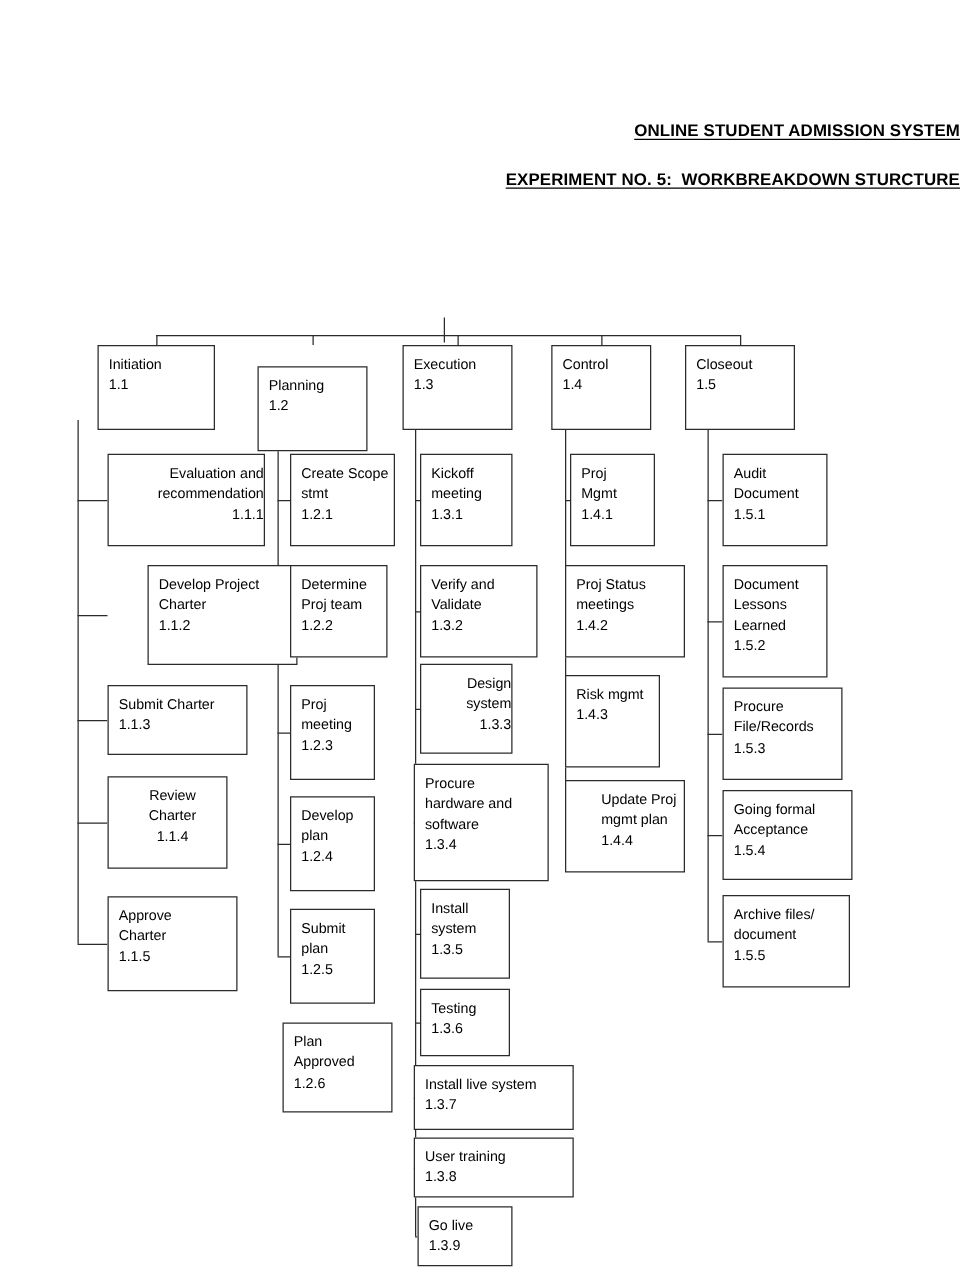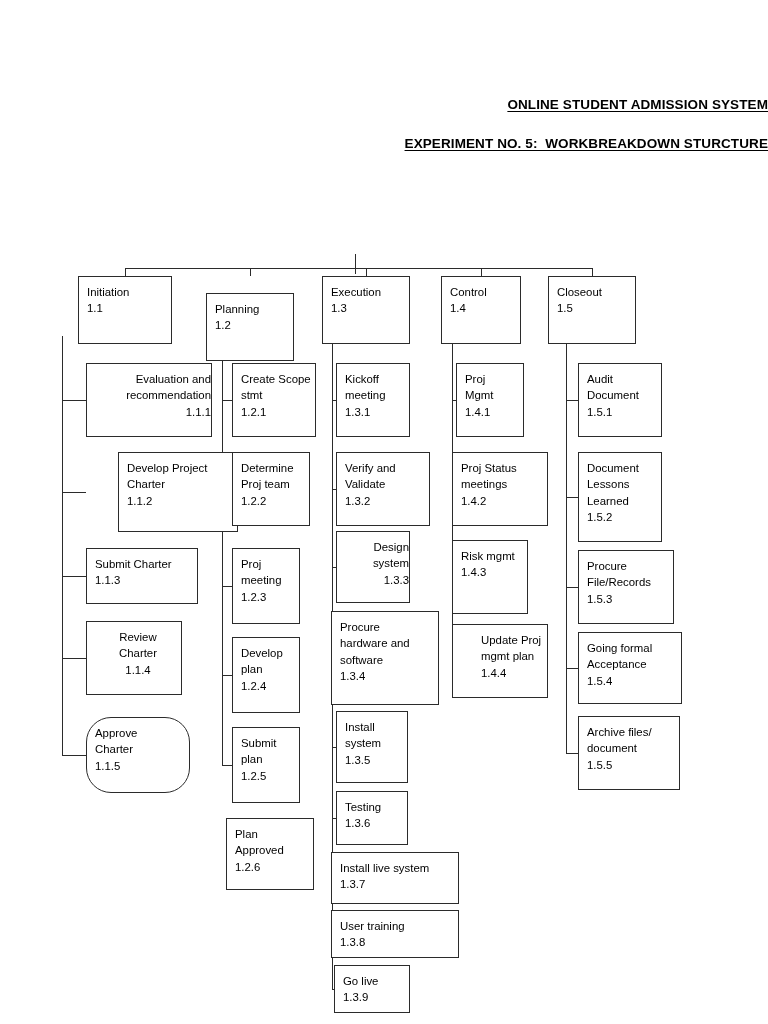--- a/index.html
+++ b/index.html
@@ -104,21 +104,21 @@
         <span class="ln">Submit Charter</span>
         <span class="ln">1.1.3</span>
       </div>
       <div class="conn conn-h" style="left: 62px; top: 658px; width: 24px;"></div>
       <div class="node" style="left: 86px; top: 621px; width: 96px; height: 74px; text-align: center;">
         <span class="ln">Review</span>
         <span class="ln">Charter</span>
         <span class="ln">1.1.4</span>
       </div>
       <div class="conn conn-h" style="left: 62px; top: 755px; width: 24px;"></div>
-      <div class="node" style="left: 86px; top: 717px; width: 104px; height: 76px; border-radius: 25px;">
+      <div class="node" style="left: 86px; top: 717px; width: 104px; height: 76px;">
         <span class="ln">Approve</span>
         <span class="ln">Charter</span>
         <span class="ln">1.1.5</span>
       </div>
       <div class="conn conn-v" style="left: 250px; top: 268px; height: 8px;"></div>
       <div class="node" style="left: 206px; top: 261px; width: 88px; height: 68px; margin-top: 32px;">
         <span class="ln">Planning</span>
         <span class="ln">1.2</span>
       </div>
       <div class="conn conn-v" style="left: 222px; top: 336px; height: 429px;"></div>

